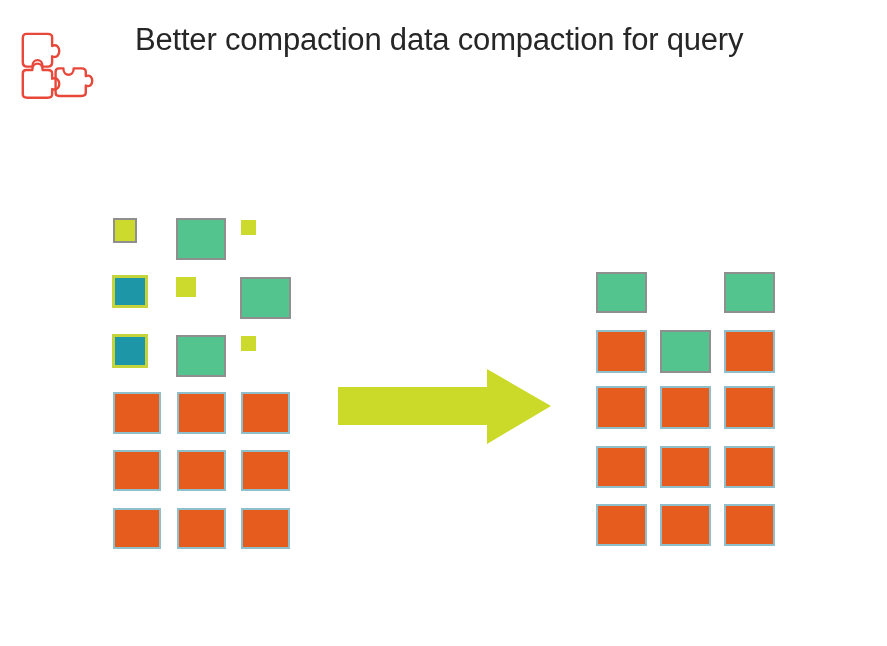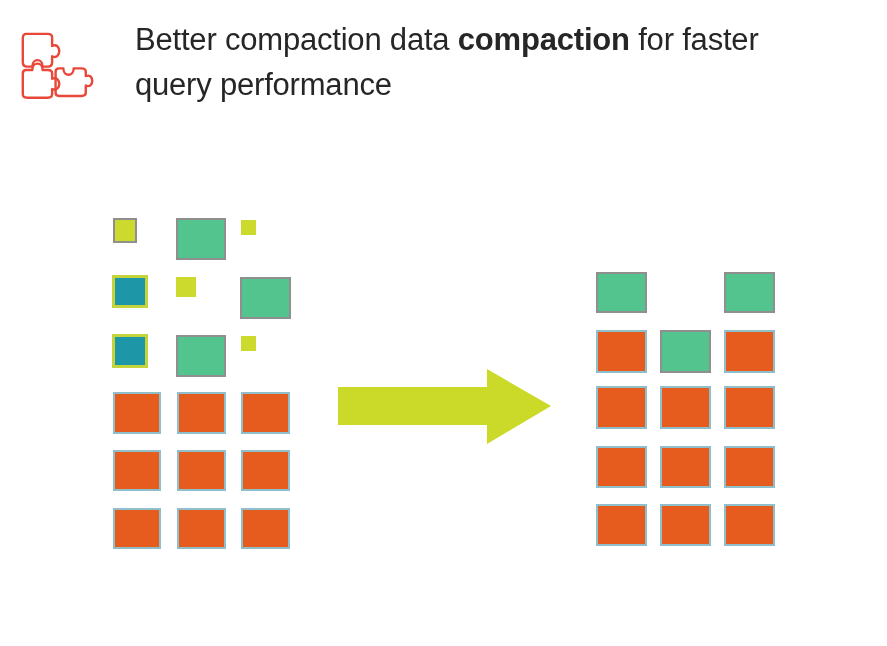--- a/index.html
+++ b/index.html
@@ -34,21 +34,21 @@
     left: 135px;
     top: 17px;
     width: 730px;
     margin: 0;
     font-size: 31px;
     line-height: 45px;
     font-weight: 400;
     letter-spacing: -0.2px;
     color: #262626;
   }
-  .slide-title b { font-weight: 700; text-align: center; }
+  .slide-title b { font-weight: 400; text-align: center; }
   .diagram {
     position: absolute;
     left: 0;
     top: 0;
     width: 887px;
     height: 646px;
   }
   .group {
     position: absolute;
     left: 0;
@@ -77,22 +77,21 @@
   <div class="header">
     <svg class="puzzle-icon" viewBox="0 0 102 100" xmlns="http://www.w3.org/2000/svg">
       <g fill="none" stroke-width="2.8" stroke-linejoin="round" stroke-linecap="round" stroke="#e8483a">
         <path d="M 20,22 H 45 Q 50,22 50,26 V 36 C 61,31 61,53 50,48 V 55 Q 50,60 45,60 H 39 C 39,50 27,50 27,60 H 21 Q 16,60 16,55 V 27 Q 16,22 20,22 Z"></path>
         <path d="M 16,68 Q 16,64 20,64 H 27 C 27,54 39,54 39,64 H 45 Q 50,64 50,68 V 74 C 61,70 61,90 50,86 V 92 Q 50,96 45,96 H 21 Q 16,96 16,92 Z"></path>
         <path d="M 58,62 H 63 C 63,72 75,72 75,62 H 84 Q 89,62 89,66 V 71 C 99,67 99,86 89,82 V 90 Q 89,94 84,94 H 58 Q 54,94 54,90 V 66 Q 54,62 58,62 Z"></path>
       </g>
     </svg>
 
     <h1 class="slide-title" style="color: rgb(38, 38, 38);">
-      <span>Better compaction data </span><b>compaction</b><span> for faster</span><br>
-      <span>query performance</span>
+      <span>Better compaction data </span><b>compaction</b><span> for query</span><br>
     </h1>
   </div>
 
   <div class="diagram">
 
     <div id="before-group" class="group">
         <div class="sq" style="left: 113px; top: 218px; width: 24px; height: 25px; background: rgb(204, 217, 45); border: 2px solid rgb(143, 143, 143);"></div>
         <div class="sq" style="left: 176px; top: 218px; width: 50px; height: 42px; background: rgb(83, 196, 141); border: 2px solid rgb(143, 143, 143);"></div>
         <div class="sq" style="left: 241px; top: 220px; width: 15px; height: 15px; background: rgb(204, 217, 45);"></div>
         <div class="sq" style="left: 112px; top: 275px; width: 36px; height: 33px; background: rgb(29, 150, 168); border: 3px solid rgb(198, 212, 60);"></div>

